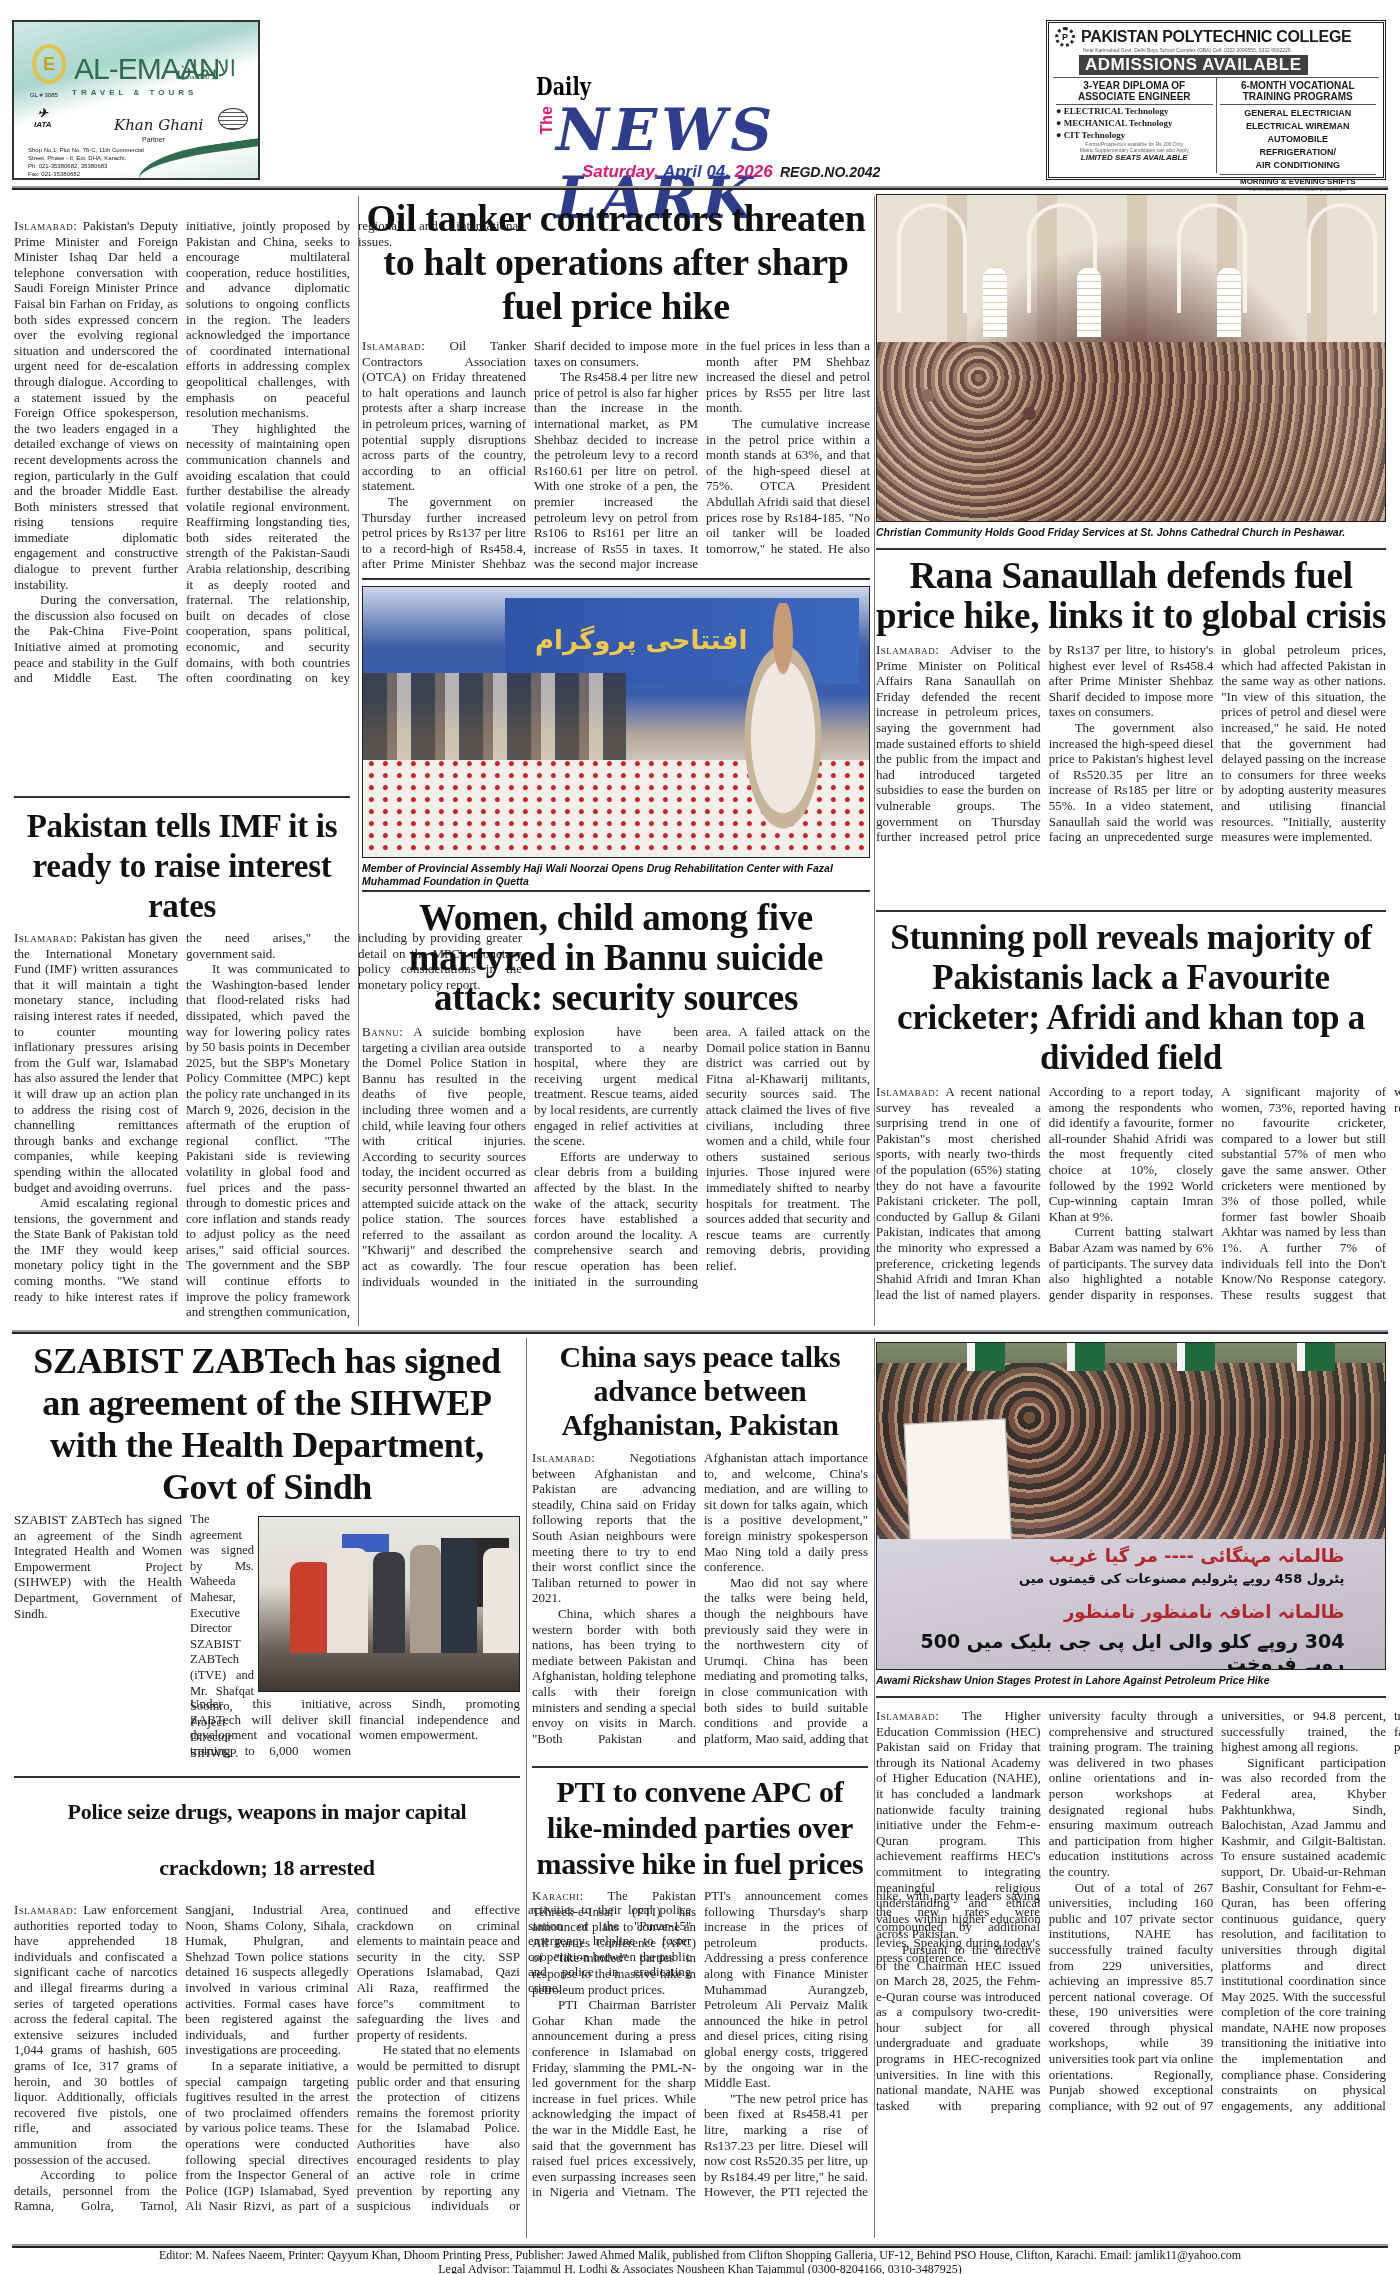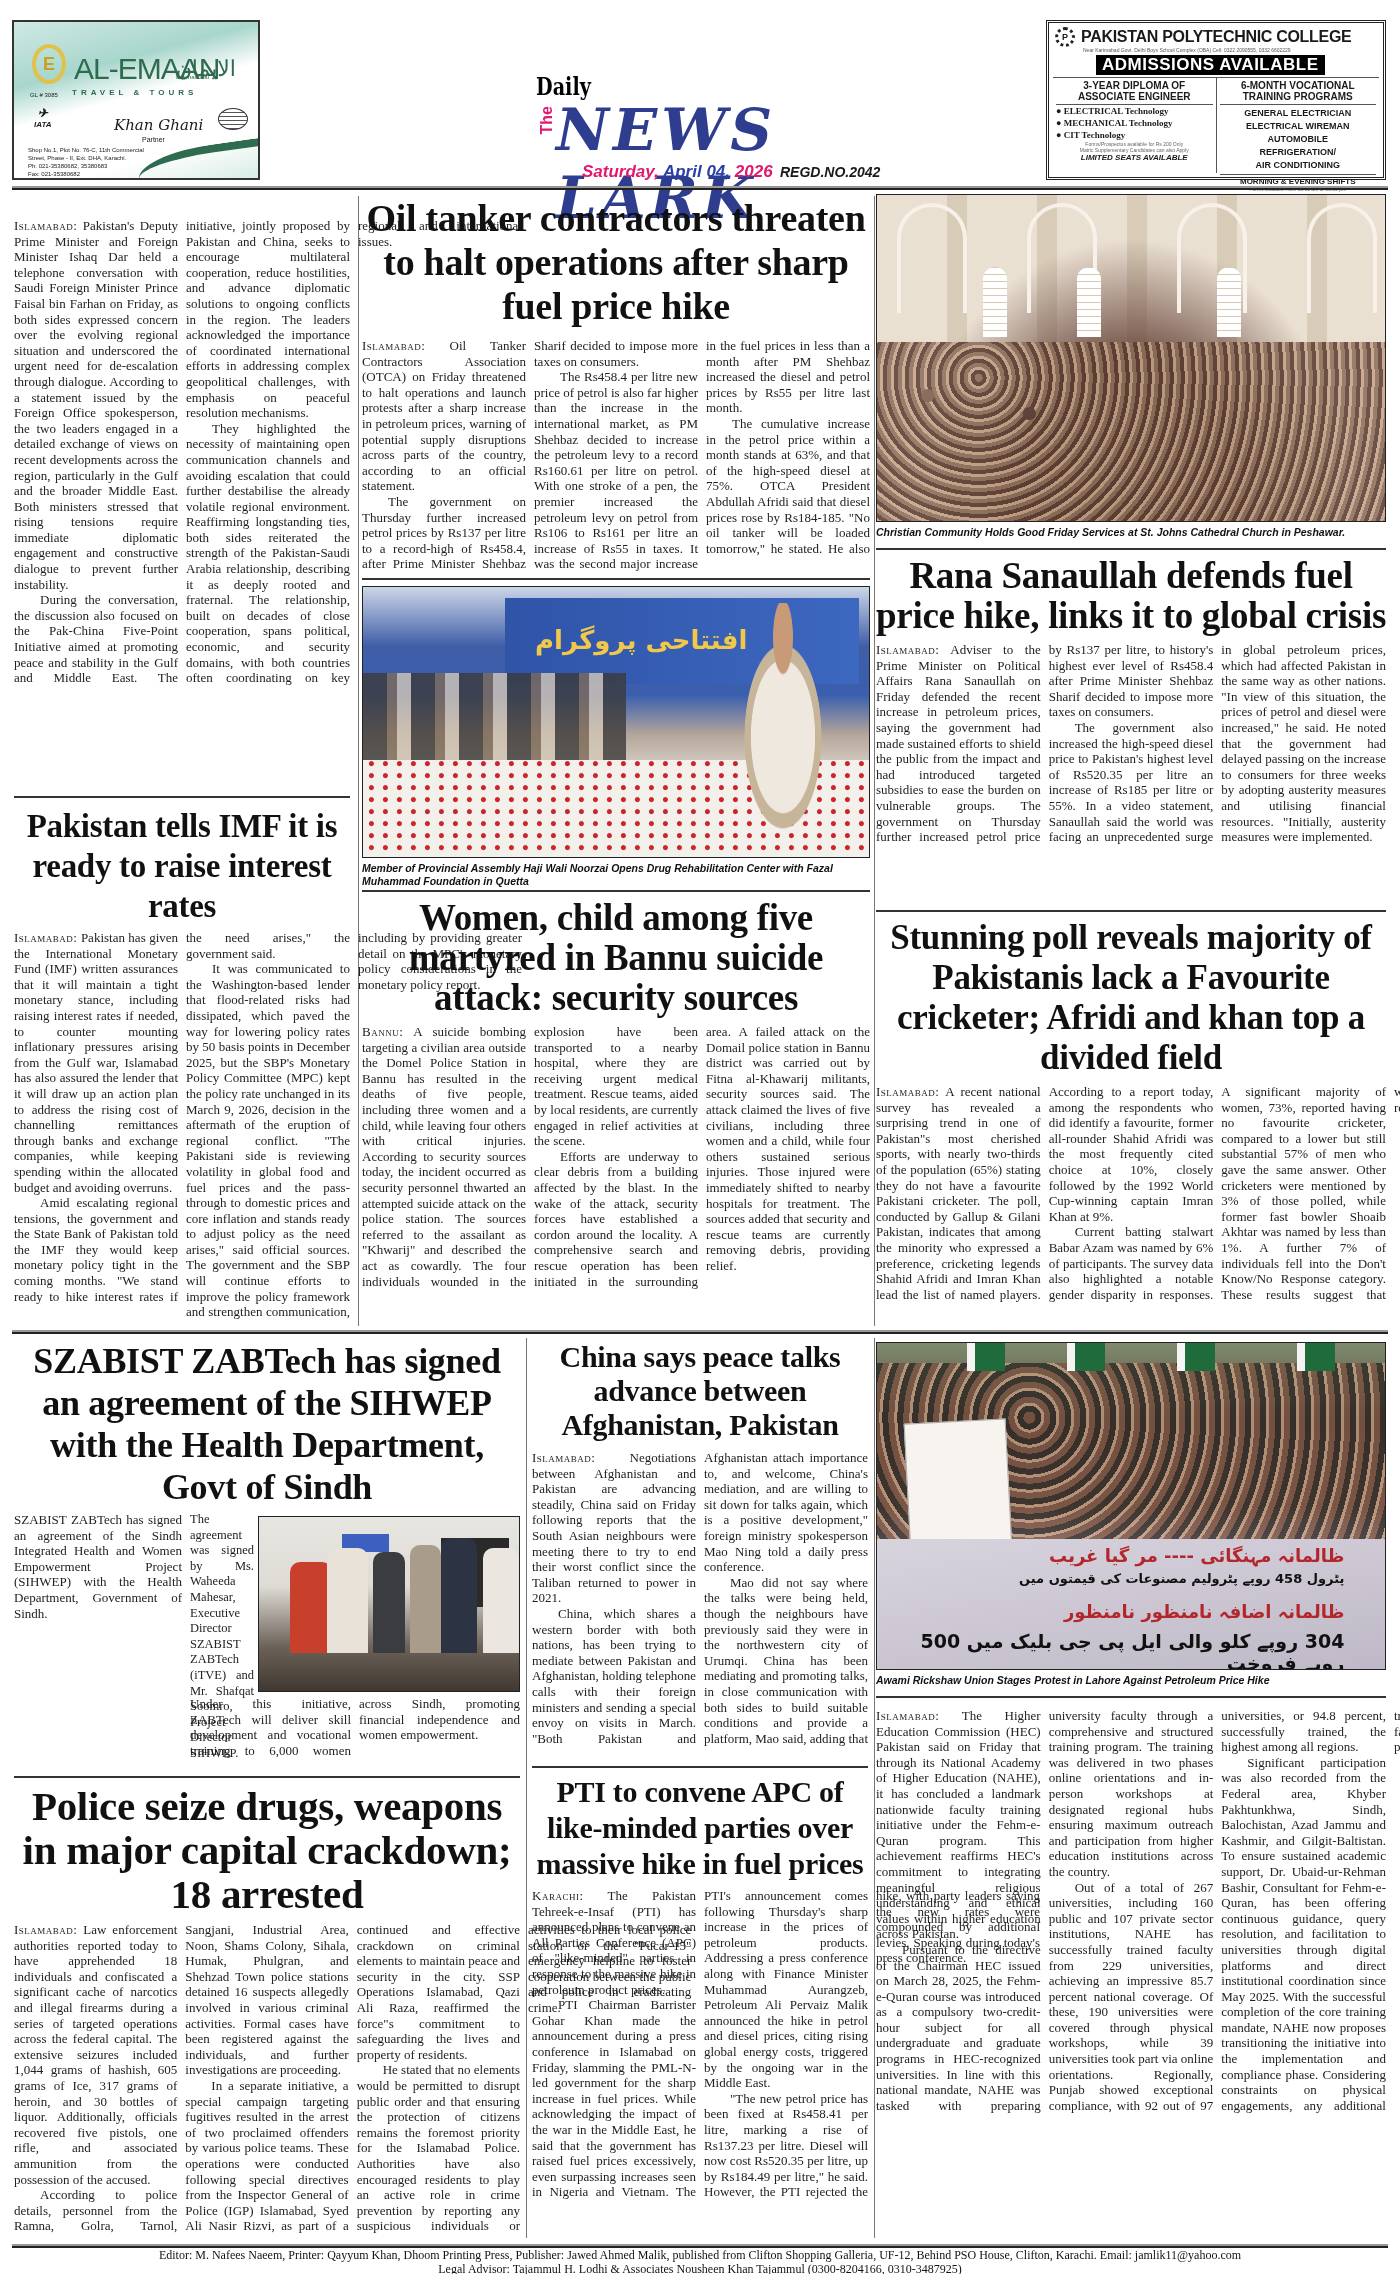--- a/index.html
+++ b/index.html
@@ -30,21 +30,21 @@
   .mast .date { position:absolute; left:222px; top:102px; font: bold italic 17px "Liberation Sans", sans-serif; }
   .mast .date .pink { color:#e0186e; }
   .mast .date .blue { color:#2a3fa8; }
   .mast .regd { position:absolute; left:420px; top:104px; font: bold italic 14px "Liberation Sans", sans-serif; }
 
   .ad-poly { left: 1046px; top: 20px; width: 340px; height: 160px; border: 3px double #222; background:#fff; font-family:"Liberation Sans", sans-serif; }
   .ad-poly .hd { position:absolute; left:6px; top:4px; right:6px; display:flex; align-items:center; gap:6px; }
   .ad-poly .gear { width:20px; height:20px; border-radius:50%; border:3px dotted #222; font:bold 9px "Liberation Sans", sans-serif; display:flex; align-items:center; justify-content:center; }
   .ad-poly .name { font: bold 16px "Liberation Sans", sans-serif; letter-spacing:-.3px; }
   .ad-poly .addr { position:absolute; left:34px; top:24px; font: 5px "Liberation Sans", sans-serif; color:#555; }
-  .ad-poly .adm { position:absolute; left:30px; top:32px; background:#000000; color:#fff; font: bold 17px "Liberation Sans", sans-serif; padding:0 6px; letter-spacing:.5px;margin-left:17px; }
+  .ad-poly .adm { position:absolute; left:30px; top:32px; background:#404040; color:#fff; font: bold 17px "Liberation Sans", sans-serif; padding:0 6px; letter-spacing:.5px; }
   .ad-poly .cols { position:absolute; left:4px; top:54px; right:4px; bottom:4px; display:flex; border-top:1px solid #555; }
   .ad-poly .col { flex:1; padding:2px 3px; }
   .ad-poly .col + .col { border-left:1px solid #555; }
   .ad-poly .ct { font: bold 10px/11px "Liberation Sans", sans-serif; text-align:center; border-bottom:1px solid #555; padding-bottom:2px; }
   .ad-poly .li { font: bold 9px/12px "Liberation Serif", serif; }
   .ad-poly .sm { font: 5px/6px "Liberation Sans", sans-serif; color:#666; text-align:center; }
   .ad-poly .lim { font: bold italic 8px "Liberation Sans", sans-serif; text-align:center; }
   .ad-poly .prog { font: bold 9px/10px "Liberation Sans", sans-serif; text-align:center; padding-top:3px; }
   .ad-poly .shift { font: bold 8px "Liberation Sans", sans-serif; text-align:center; border-top:1px solid #555; margin-top:4px; padding-top:2px; }
 
@@ -299,21 +299,21 @@
   <div class="banner"></div>
   <div class="btext" style="top:62%; color:#b3262c;">ظالمانہ مہنگائی ---- مر گیا غریب</div>
   <div class="btext" style="top:70%; color:#111; font-size:13px;">پٹرول 458 روپے پٹرولیم مصنوعات کی قیمتوں میں</div>
   <div class="btext" style="top:79%; color:#b3262c;">ظالمانہ اضافہ نامنظور نامنظور</div>
   <div class="btext" style="top:88%; color:#111; font-size:19px;">304 روپے کلو والی ایل پی جی بلیک میں 500 روپے فروخت</div>
 </div>
 <div class="caption" style="left:876px; top:1674px; width:510px;">Awami Rickshaw Union Stages Protest in Lahore Against Petroleum Price Hike</div>
 <div class="hline" style="left:876px; top:1696px; width:510px;"></div>
 
 <div class="article" style="left:14px; top:1784px; width:506px;">
-  <div class="headline" style="font-size:41px; line-height:44px;">Police seize drugs, weapons in major capital crackdown; 18 arrested</div>
+  <div class="headline" style="font-size:22px; line-height:56px;">Police seize drugs, weapons in major capital crackdown; 18 arrested</div>
   <div class="body cols3" style="margin-top:6px; height:320px;">
     <p><span class="dateline">Islamabad:</span> <span>Law enforcement authorities reported today to have apprehended 18 individuals and confiscated a significant cache of narcotics and illegal firearms during a series of targeted operations across the federal capital. The extensive seizures included 1,044 grams of hashish, 605 grams of Ice, 317 grams of heroin, and 30 bottles of liquor. Additionally, officials recovered five pistols, one rifle, and associated ammunition from the possession of the accused.</span></p>
     <p>According to police details, personnel from the Ramna, Golra, Tarnol, Sangjani, Industrial Area, Noon, Shams Colony, Sihala, Humak, Phulgran, and Shehzad Town police stations detained 16 suspects allegedly involved in various criminal activities. Formal cases have been registered against the individuals, and further investigations are proceeding.</p>
     <p>In a separate initiative, a special campaign targeting fugitives resulted in the arrest of two proclaimed offenders by various police teams. These operations were conducted following special directives from the Inspector General of Police (IGP) Islamabad, Syed Ali Nasir Rizvi, as part of a continued and effective crackdown on criminal elements to maintain peace and security in the city. SSP Operations Islamabad, Qazi Ali Raza, reaffirmed the force"s commitment to safeguarding the lives and property of residents.</p>
     <p>He stated that no elements would be permitted to disrupt public order and that ensuring the protection of citizens remains the foremost priority for the Islamabad Police. Authorities have also encouraged residents to play an active role in crime prevention by reporting any suspicious individuals or activities to their local police station or the "Pucar-15" emergency helpline to foster cooperation between the public and police in eradicating crime.</p>
   </div>
 </div>
 
 <div class="article" style="left:532px; top:1774px; width:336px;">
   <div class="headline" style="font-size:30px; line-height:36px;">PTI to convene APC of like-minded parties over massive hike in fuel prices</div>

